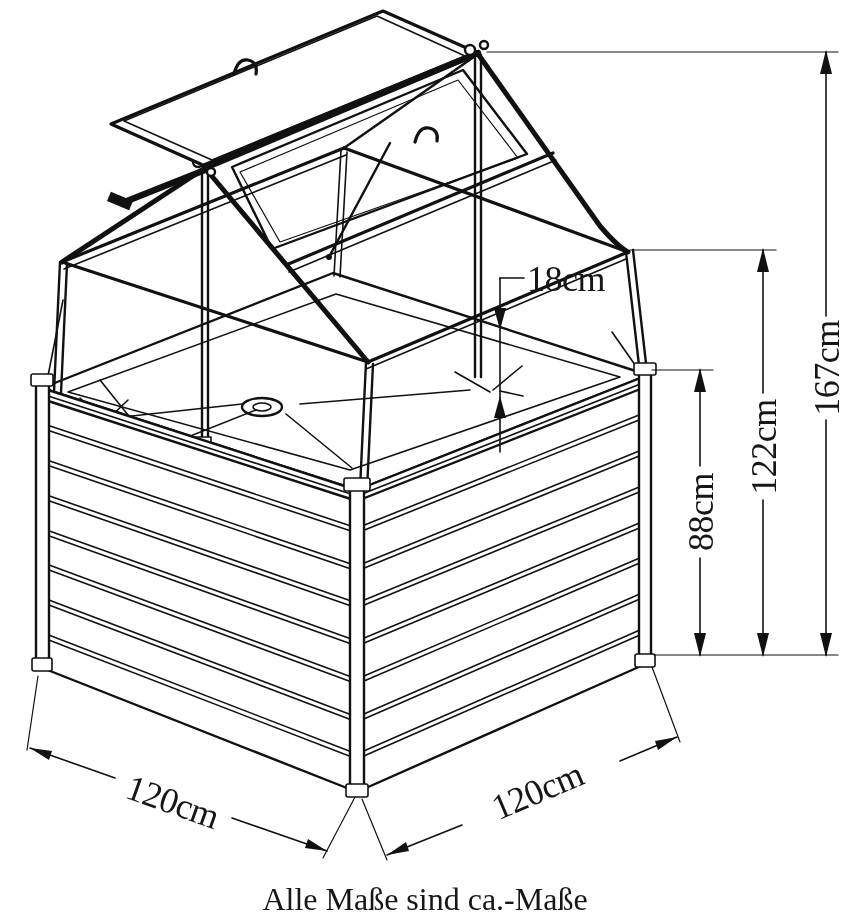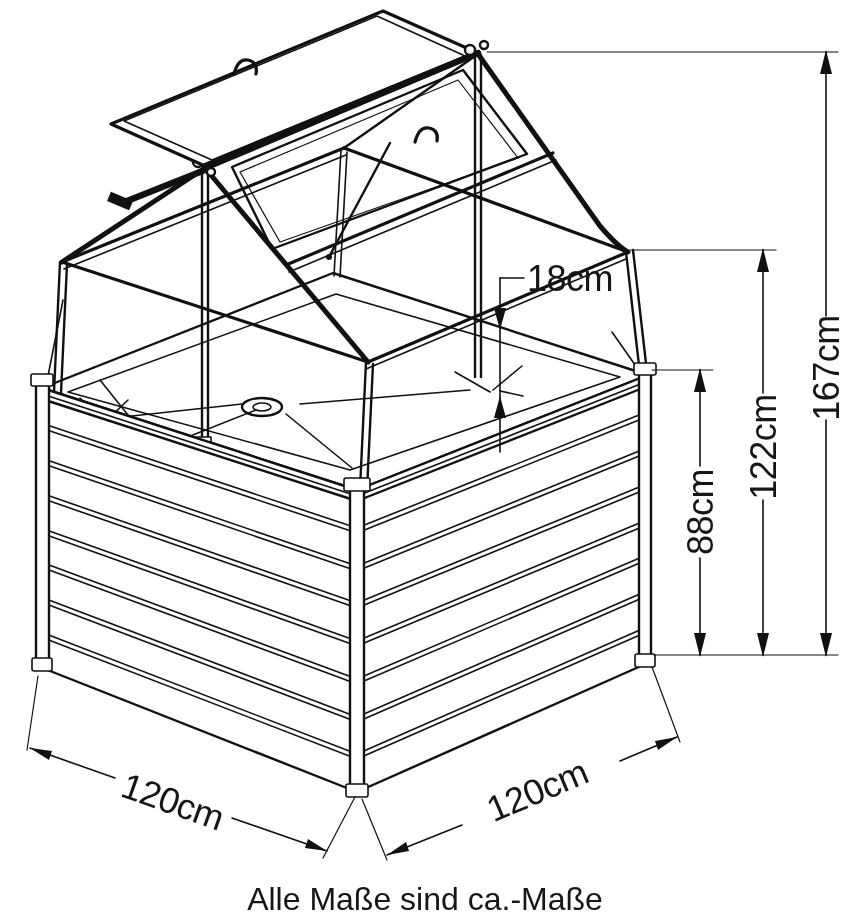--- a/index.html
+++ b/index.html
@@ -1,17 +1,17 @@
 <!DOCTYPE html>
 <html><head>
 <meta charset="utf-8">
 <style>
   html,body{margin:0;padding:0;background:#ffffff;}
   .stage{position:relative;width:850px;height:921px;background:#fff;overflow:hidden;
-         font-family:Liberation Sans, sans-serif;}
+         font-family:Liberation Serif, serif;}
   svg{display:block;}
   .ln{stroke:#111;fill:none;stroke-linecap:round;stroke-linejoin:round;}
   .w05{stroke-width:1.2;} .w1{stroke-width:1.6;} .w2{stroke-width:2.4;}
   .w3{stroke-width:3.2;} .w5{stroke-width:5;} .w6{stroke-width:6.2;}
   .fillw{fill:#ffffff;} .filld{fill:#111;stroke:none;}
   .dimtxt{font-size:36px;fill:#161616;letter-spacing:-0.5px;}
   .captxt{font-size:32px;fill:#161616;}
 </style>
 </head>
 <body>

